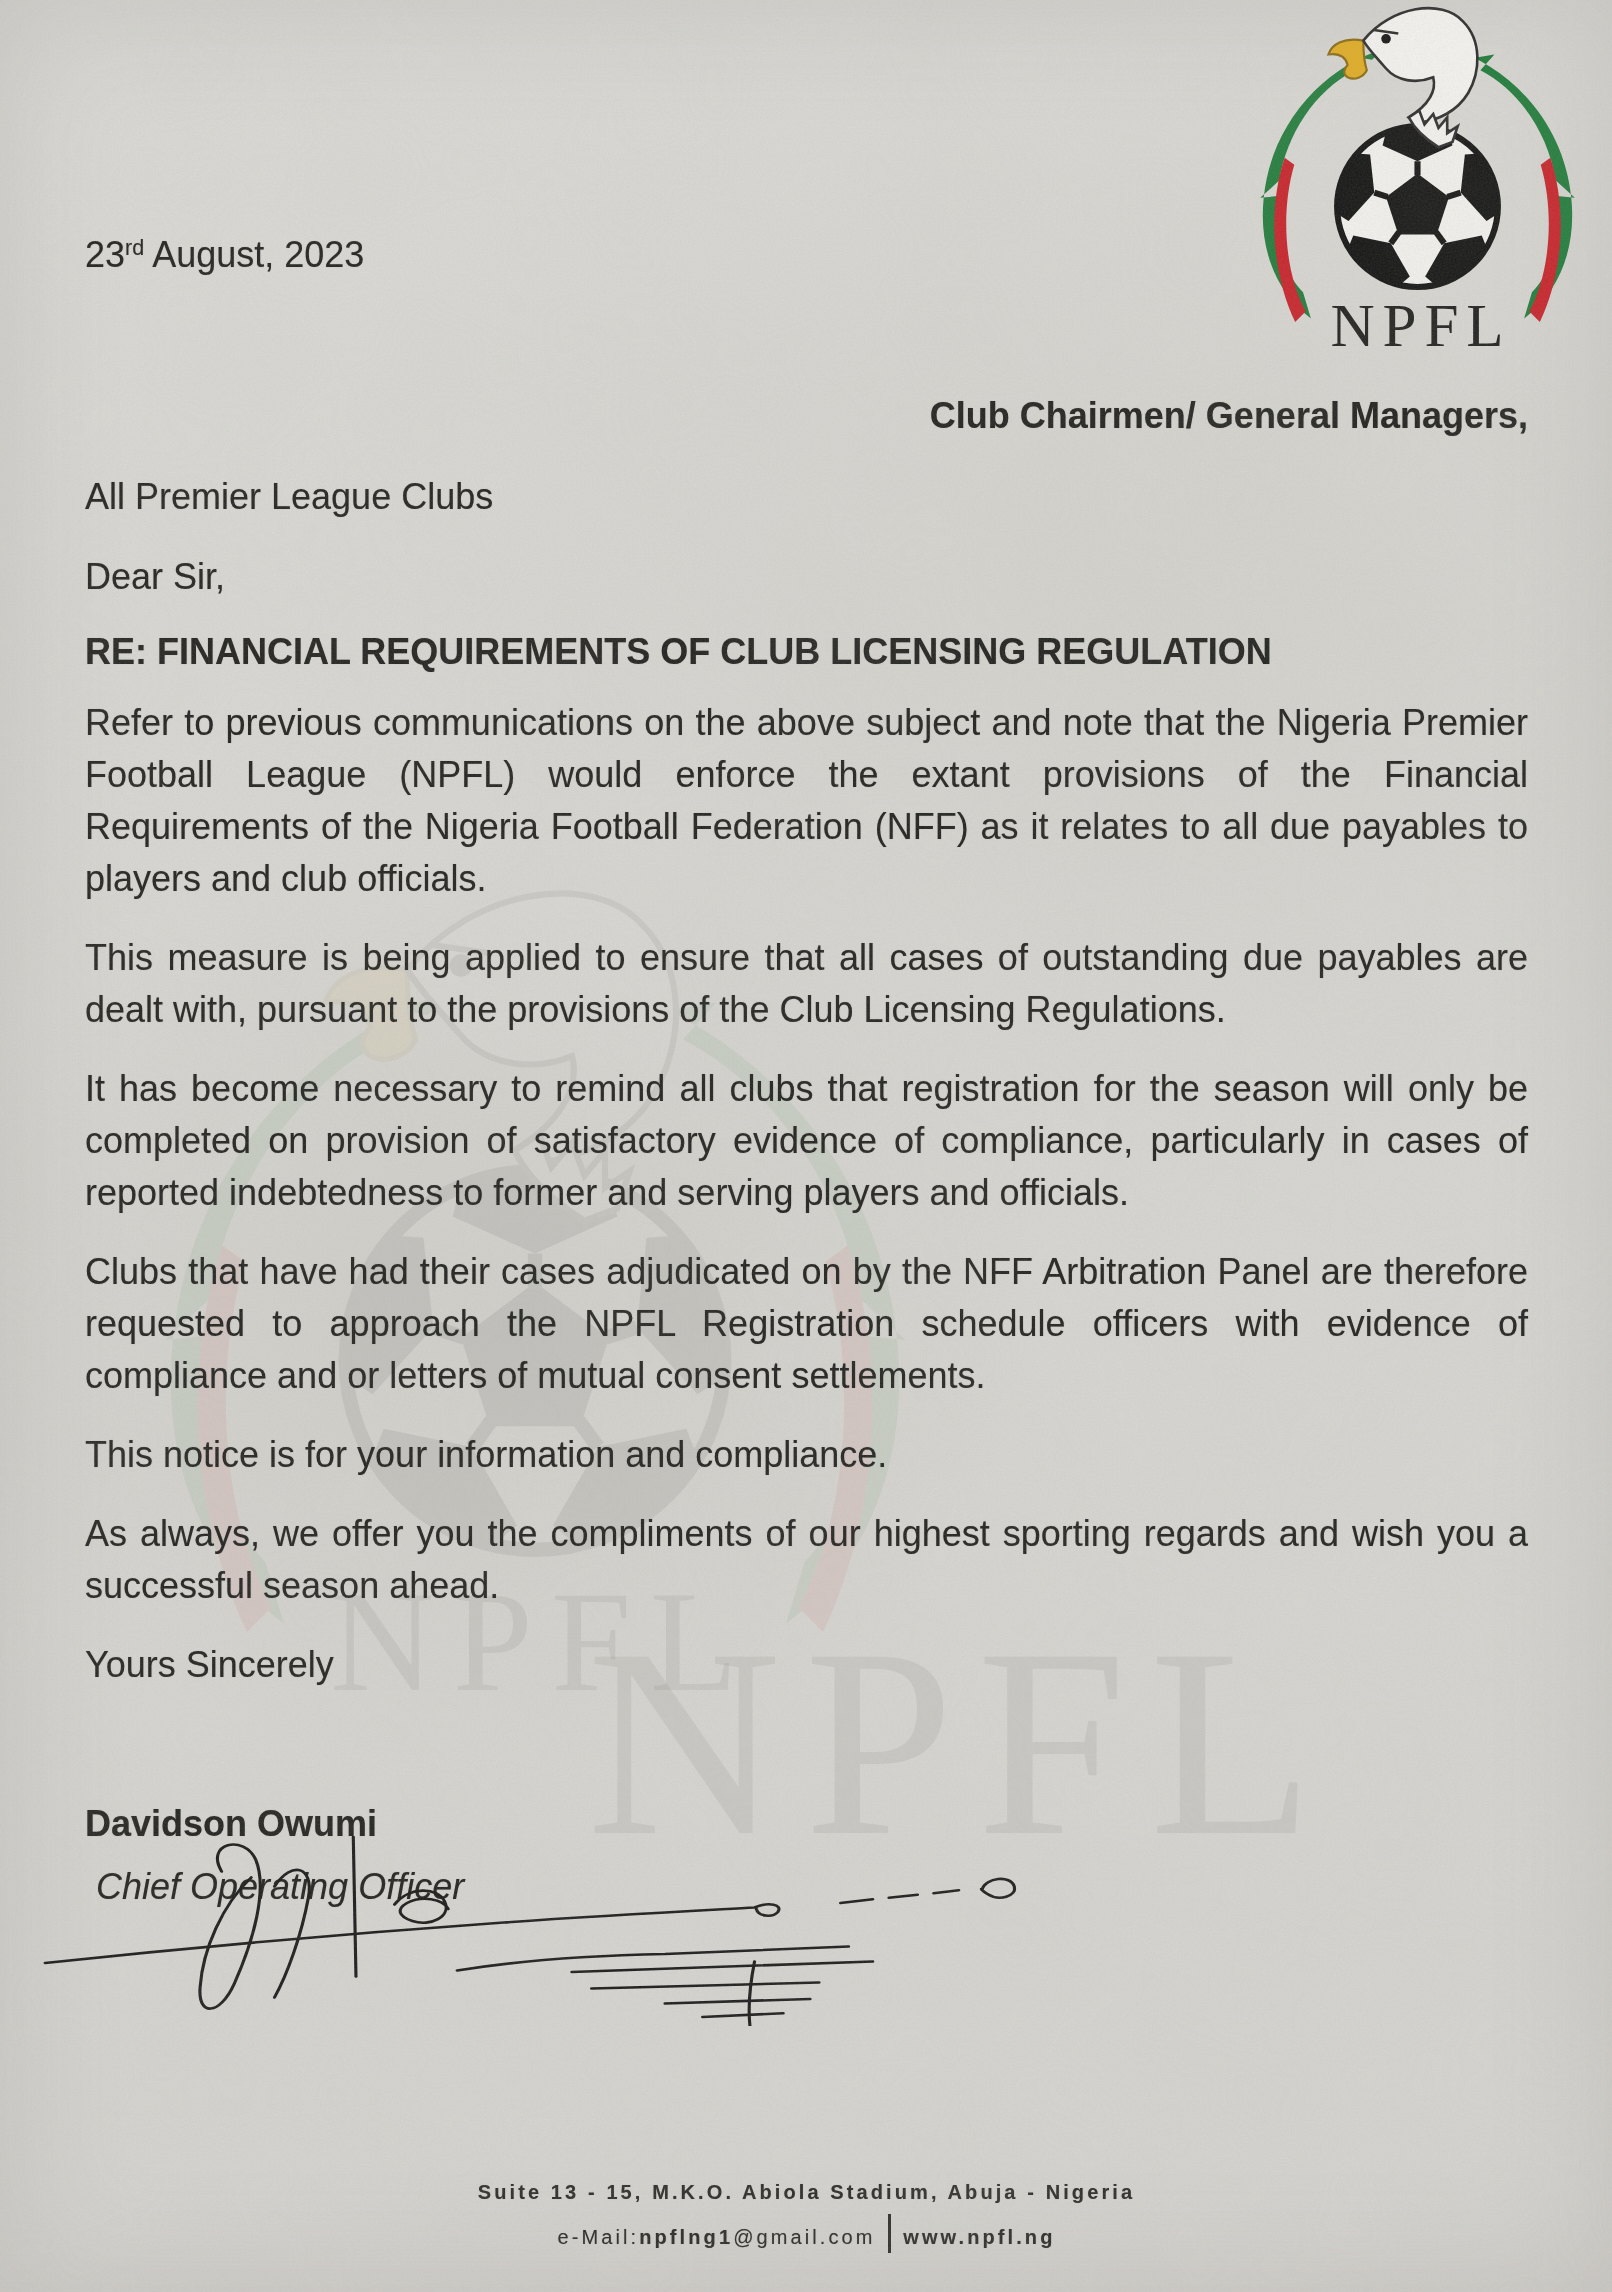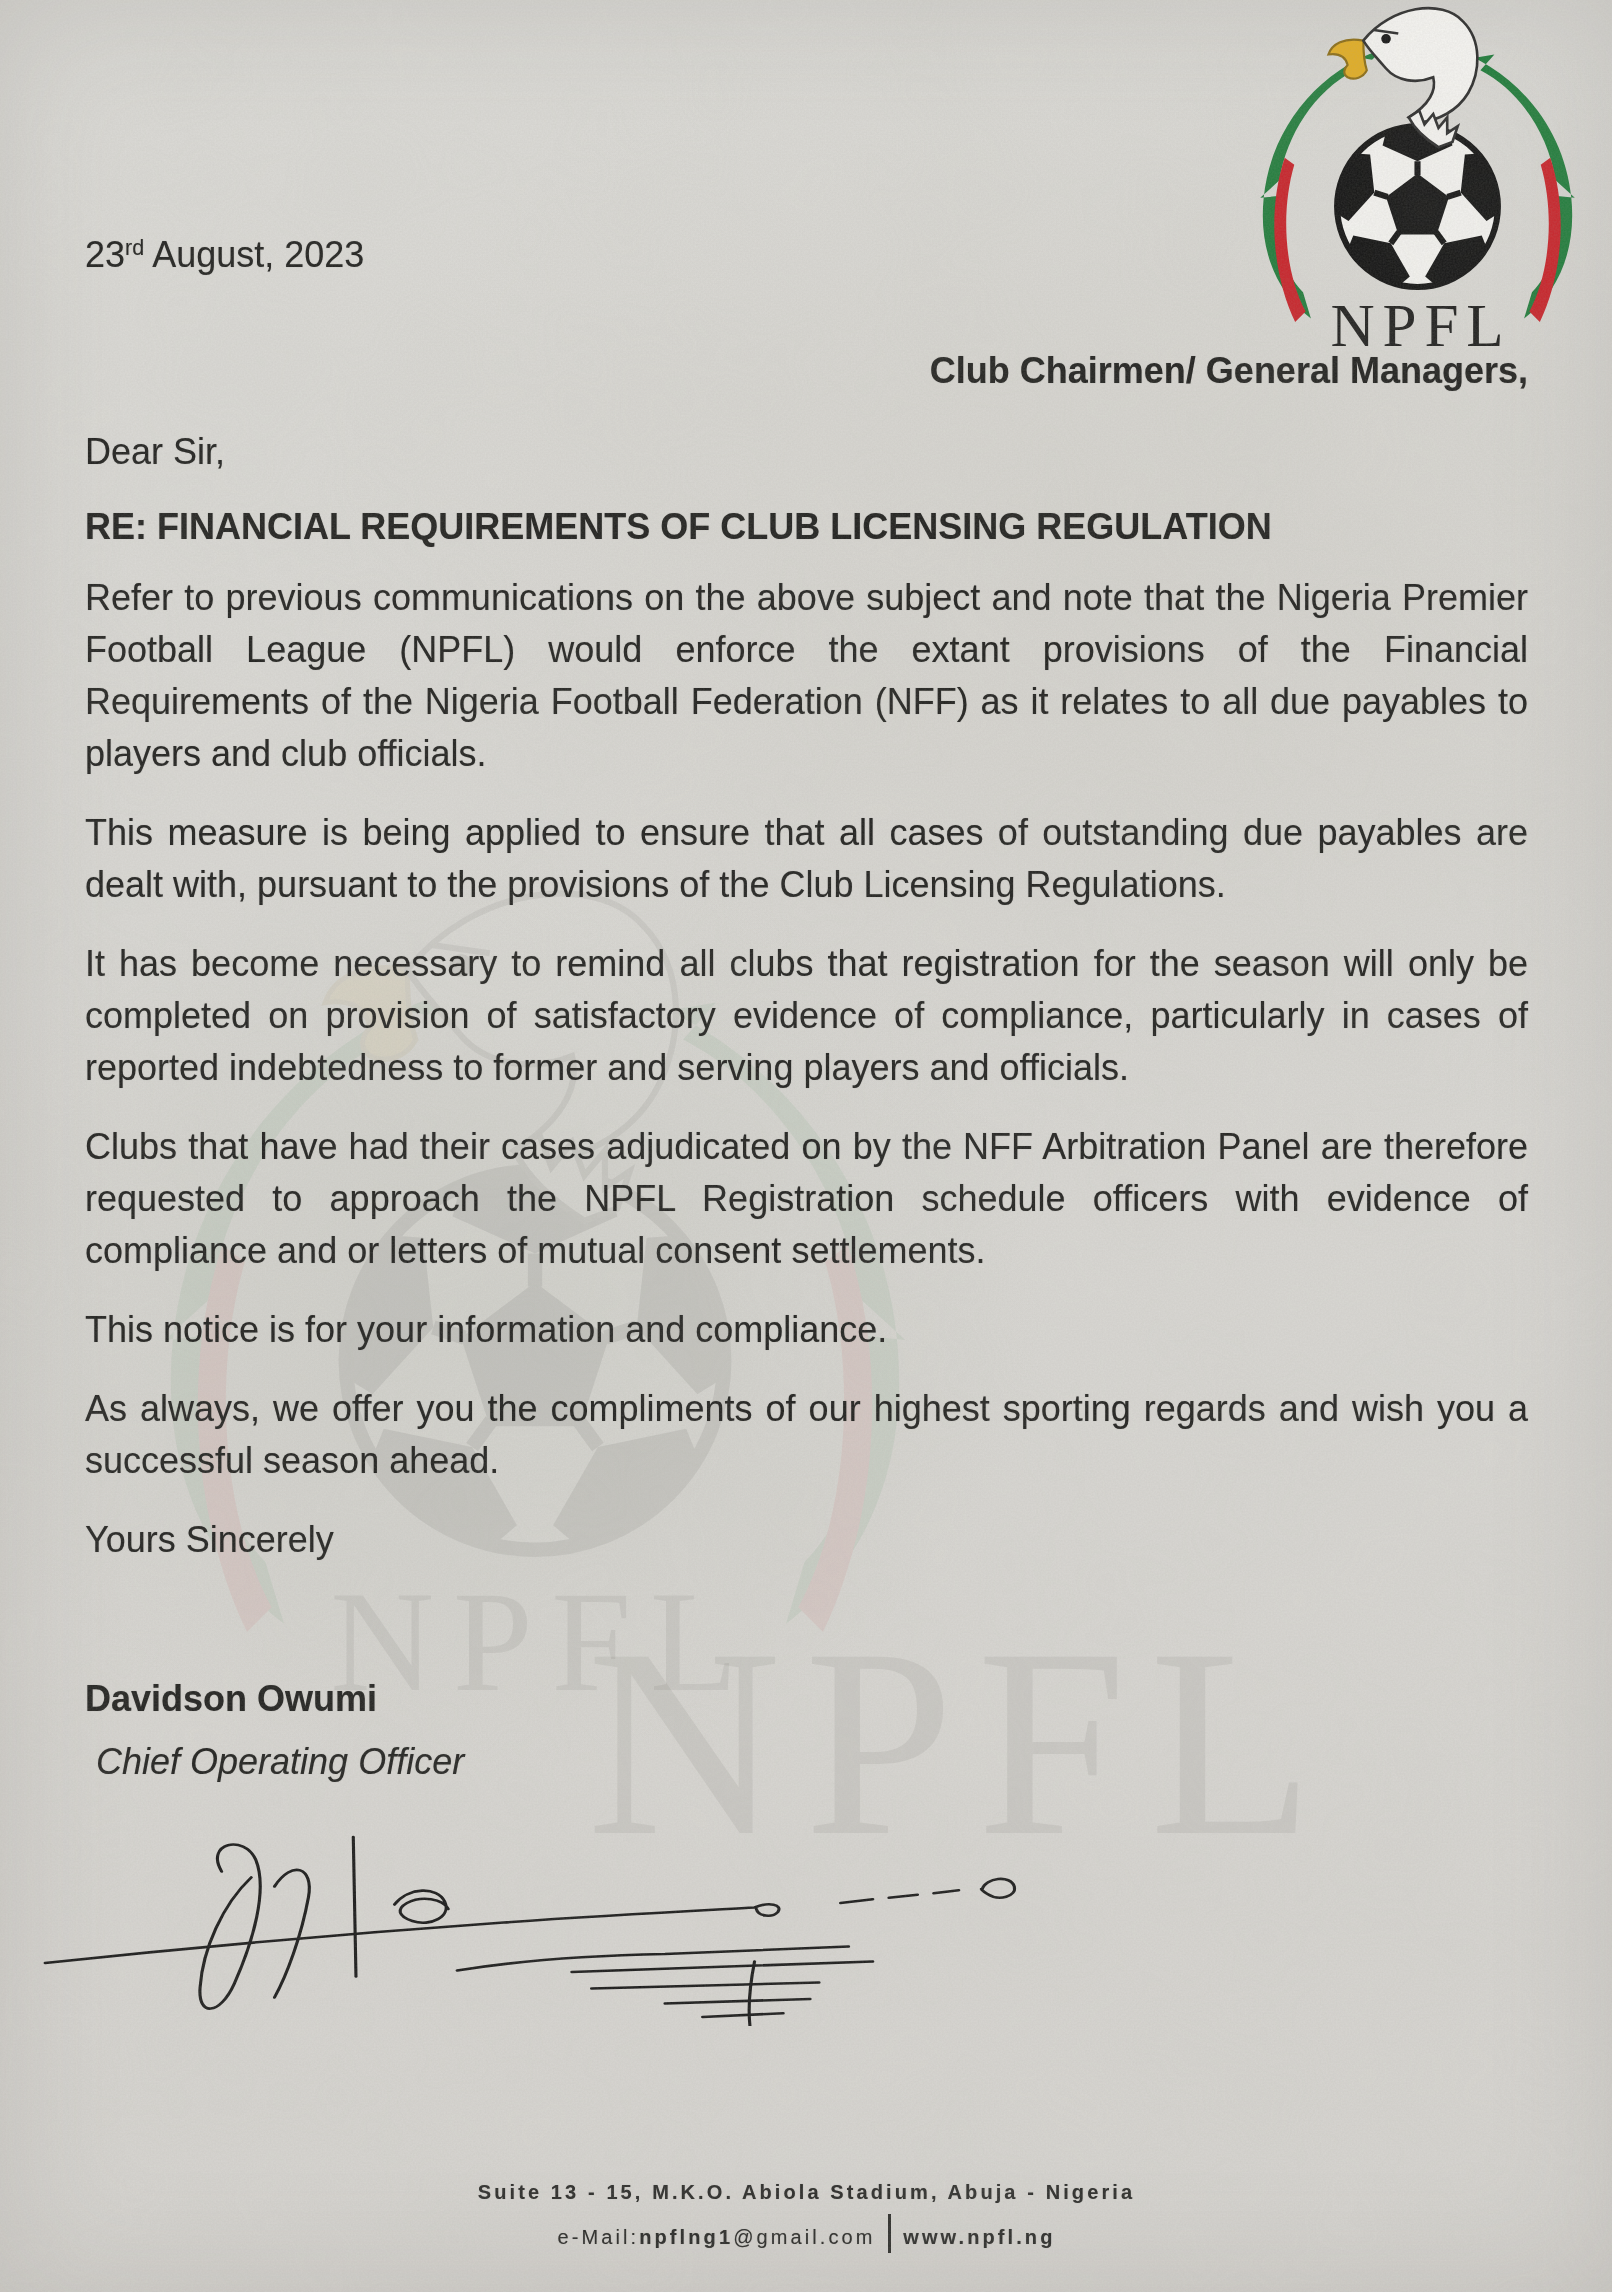--- a/index.html
+++ b/index.html
@@ -17,21 +17,21 @@
     box-shadow: inset 0 0 125px rgba(110,108,100,0.18);
   }
   
   .content{
     position:absolute;left:85px;width:1443px;top:222px;z-index:2;
     font-size:36px;line-height:52px;
     text-align:justify;
     text-shadow:0 0 0.9px rgba(20,20,18,0.35);
   }
   .content p{margin:0 0 27px 0;}
-  p.date-line{margin-bottom:64px;text-align:left;}
+  p.date-line{margin-bottom:109px;text-align:left;}
   .sup{font-size:21.5px;vertical-align:11.6px;letter-spacing:0;}
   .addr1{font-weight:700;margin-bottom:29px !important;text-align:right;}
   .addr2{margin-bottom:28px !important;text-align:left;}
   .salutation{margin-bottom:23px !important;text-align:left;}
   .subject{font-weight:700;margin-bottom:19.7px !important;text-align:left;}
   .closing{margin-bottom:0 !important;text-align:left;}
   .sig-space{height:107px;}
   .sig-name{font-weight:700;margin:0 !important;text-align:left;}
   .sig-role{font-weight:400;font-style:italic;margin:11px !important;text-align:left;}
   
@@ -128,20 +128,21 @@
   <svg class="crest-watermark" viewBox="-210 -210 420 430" xmlns="http://www.w3.org/2000/svg">
     <use href="#crest-group"></use>
   </svg>
 
   <div class="watermark-text">NPFL</div>
 
   <div class="content">
     <p class="date-line"><span>23</span><span class="sup">rd</span><span> August, 2023</span></p>
 
     <p class="addr1">Club Chairmen/ General Managers,</p>
+    <p class="addr2">All Premier League Clubs</p>
     <p class="salutation">Dear Sir,</p>
     <p class="subject">RE: FINANCIAL REQUIREMENTS OF CLUB LICENSING REGULATION</p>
 
     <p>Refer to previous communications on the above subject and note that the Nigeria Premier Football League (NPFL) would enforce the extant provisions of the Financial Requirements of the Nigeria Football Federation (NFF) as it relates to all due payables to players and club officials.</p>
     <p>This measure is being applied to ensure that all cases of outstanding due payables are dealt with, pursuant to the provisions of the Club Licensing Regulations.</p>
     <p>It has become necessary to remind all clubs that registration for the season will only be completed on provision of satisfactory evidence of compliance, particularly in cases of reported indebtedness to former and serving players and officials.</p>
     <p>Clubs that have had their cases adjudicated on by the NFF Arbitration Panel are therefore requested to approach the NPFL Registration schedule officers with evidence of compliance and or letters of mutual consent settlements.</p>
     <p>This notice is for your information and compliance.</p>
     <p>As always, we offer you the compliments of our highest sporting regards and wish you a successful season ahead.</p>
 

